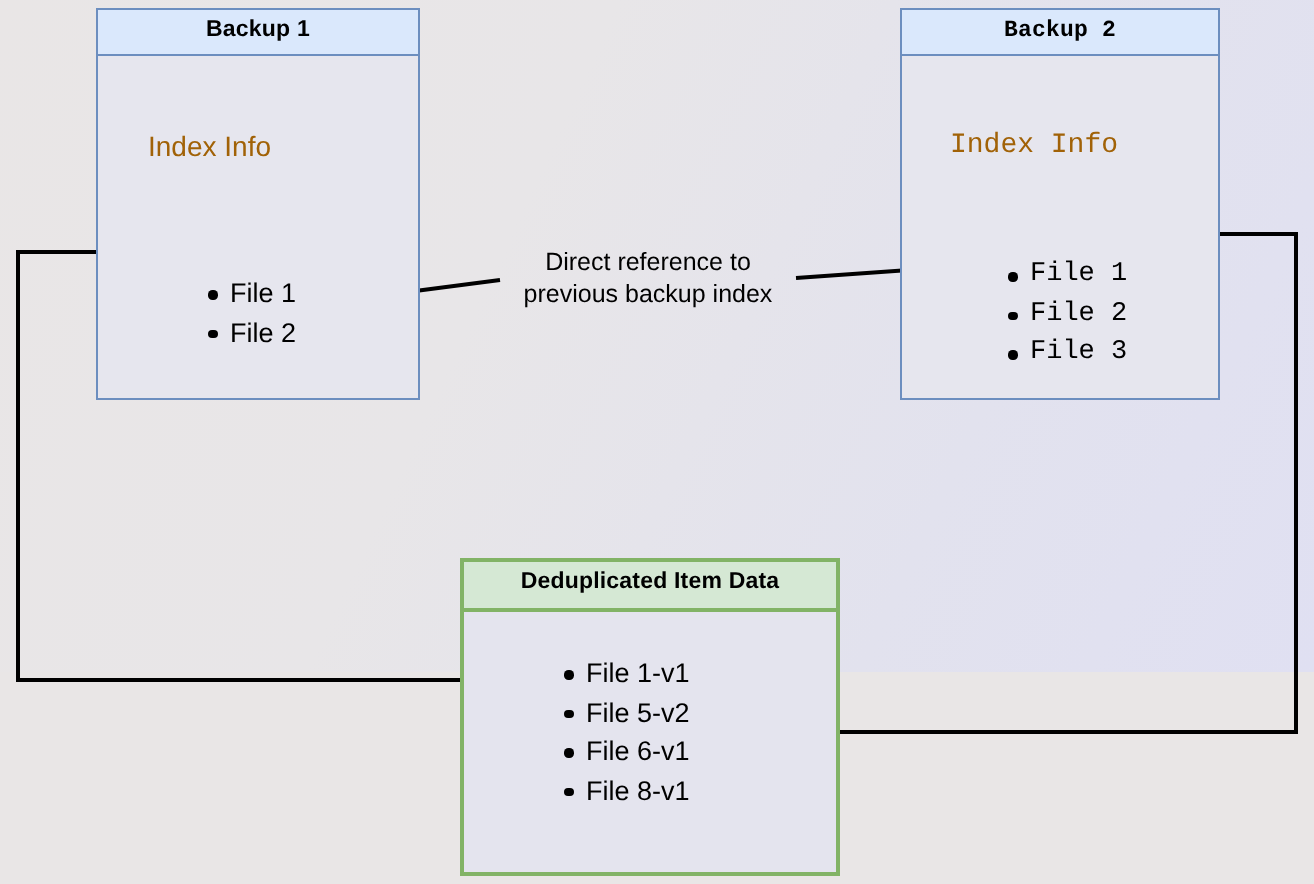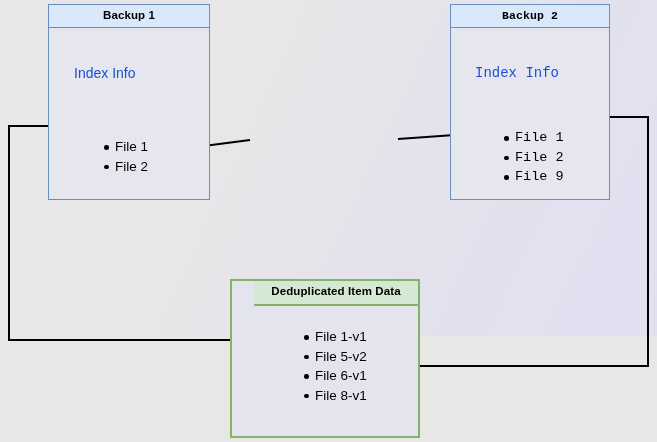--- a/index.html
+++ b/index.html
@@ -29,21 +29,20 @@
   }
   .node {
     position: absolute;
     box-sizing: border-box;
     border: 1px solid #6c8ebf;
     background: #e6e6ee;
   }
   .node.green {
     border: 2px solid #82b366;
     background: #e4e4ee;
-    padding-left: 22px;
   }
   .node-header {
     box-sizing: border-box;
     height: 23px;
     line-height: 21px;
     text-align: center;
     font-size: 11.5px;
     font-weight: bold;
     color: #000000;
     background: #dae8fc;
@@ -60,21 +59,21 @@
   .node-body {
     position: relative;
     height: calc(100% - 23px);
   }
   .node.green .node-body {
     height: calc(100% - 25px);
   }
   .index-label {
     position: absolute;
     font-size: 14px;
-    color: #1d4ed8;
+    color: #a16207;
     white-space: nowrap;
   }
   .file-list {
     position: absolute;
     margin: 0;
     padding: 0 0 0 16px;
     list-style: none;
     font-size: 13.5px;
     color: #000;
   }
@@ -134,31 +133,35 @@
     </div>
   </div>
 
   <div class="node" style="left:450px; top:4px; width:160px; height:196px;font-family:Liberation Mono, monospace;">
     <div class="node-header">Backup 2</div>
     <div class="node-body">
       <div class="index-label" style="left:24px; top:37px;">Index Info</div>
       <ul class="file-list" style="left:48px; top:100px;">
         <li>File 1</li>
         <li>File 2</li>
-        <li>File 9</li>
+        <li>File 3</li>
       </ul>
     </div>
   </div>
 
   <div class="node green" style="left:230px; top:279px; width:190px; height:159px;">
     <div class="node-header">Deduplicated Item Data</div>
     <div class="node-body">
       <ul class="file-list" style="left:45px; top:21px;">
         <li>File 1-v1</li>
         <li>File 5-v2</li>
         <li>File 6-v1</li>
         <li>File 8-v1</li>
       </ul>
     </div>
   </div>
 
+  <div class="edge-label" style="left:248px; top:124px; width:152px;">
+    <div>Direct reference to</div>
+    <div>previous backup index</div>
+  </div>
 
 </div>
 
 </body></html>

